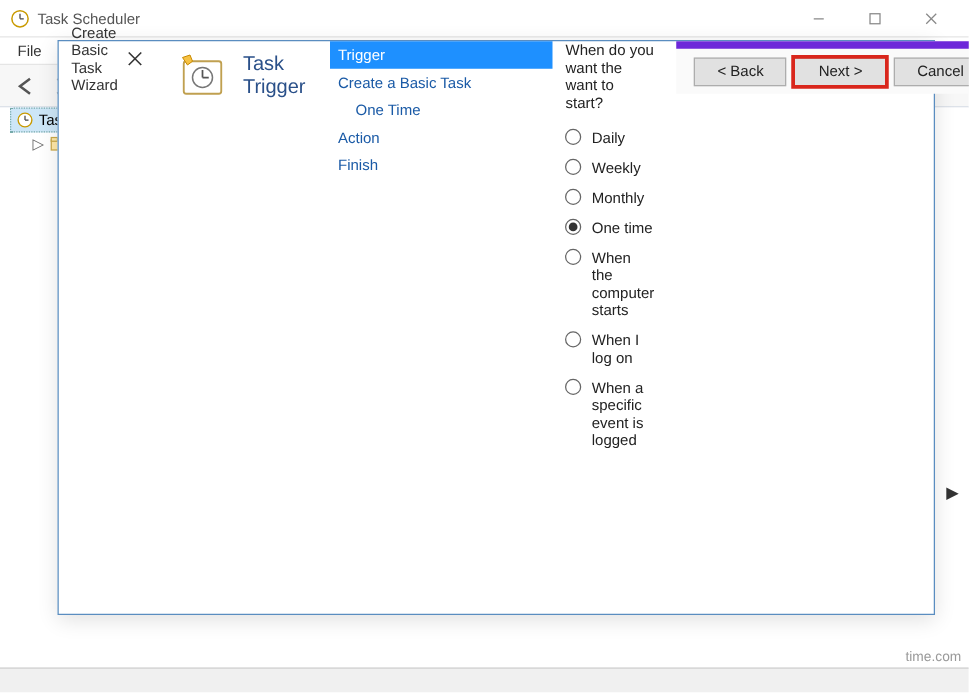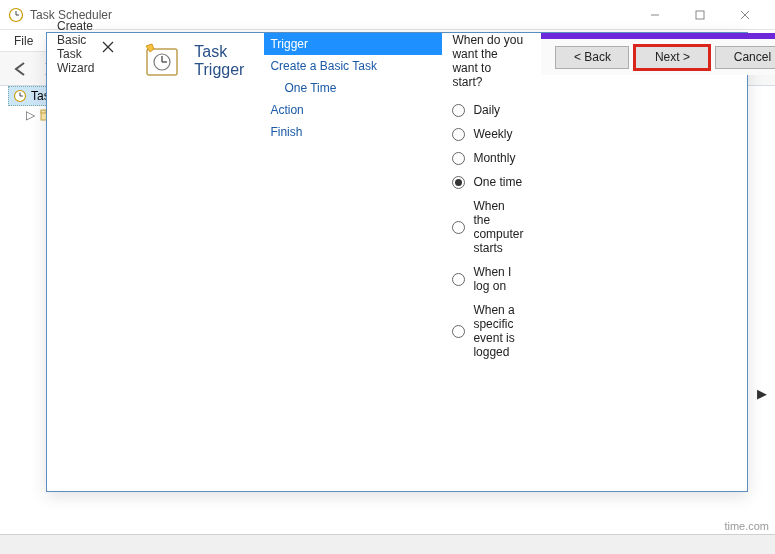--- a/index.html
+++ b/index.html
@@ -52,21 +52,21 @@
     .wiz-hdr-title { font-size: 16px; color: #2a5089; font-weight: 400; }
 
     .wizard-body { flex: 1; display: flex; border-top: 0; }
     .wizard-sidebar { width: 178px; padding-top: 0; }
     .step { padding: 4px 8px 4px 6px; font-size: 12px; color: #1a5aa6; cursor: default; }
     .step.sub { padding-left: 20px; }
     .step.selected { background: #1e90ff; color: #fff; }
 
     .wizard-content { flex: 1; padding: 0 18px 10px 10px; }
     .prompt { font-size: 12px; color: #222; margin-bottom: 14px; }
-    .radio-row { display: flex; align-items: center; gap: 8px; margin: 0 0 10px 0; font-size: 12px; color: #222; }
+    .radio-row { display: flex; gap: 8px; margin: 0 0 10px 0; font-size: 12px; color: #222; }
     .radio-outer { width: 13px; height: 13px; border: 1px solid #666; border-radius: 50%; display: flex; align-items: center; justify-content: center; flex-shrink: 0; }
     .radio-inner { width: 7px; height: 7px; background: #333; border-radius: 50%; }
 
     .wizard-footer { height: 42px; display: flex; align-items: center; justify-content: center; padding: 0 14px; gap: 6px; border-top: 6px solid #6d28d9; background: #fafafa; }
     .btn { width: 74px; height: 23px; background: #e1e1e1; border: 1px solid #adadad; font-size: 12px; color: #222; display: flex; align-items: center; justify-content: center; }
     .btn.highlighted { outline: 3px solid #d9261c; outline-offset: -1px; }
     .btn + .btn { }
 
     
     svg { display: block; }

